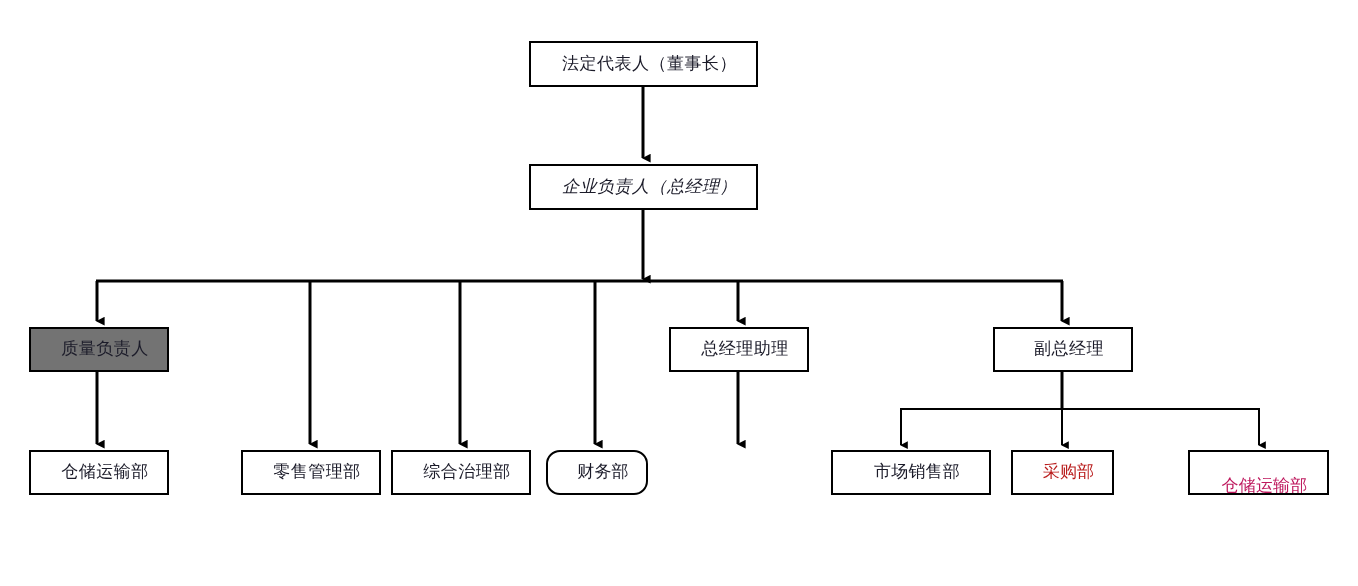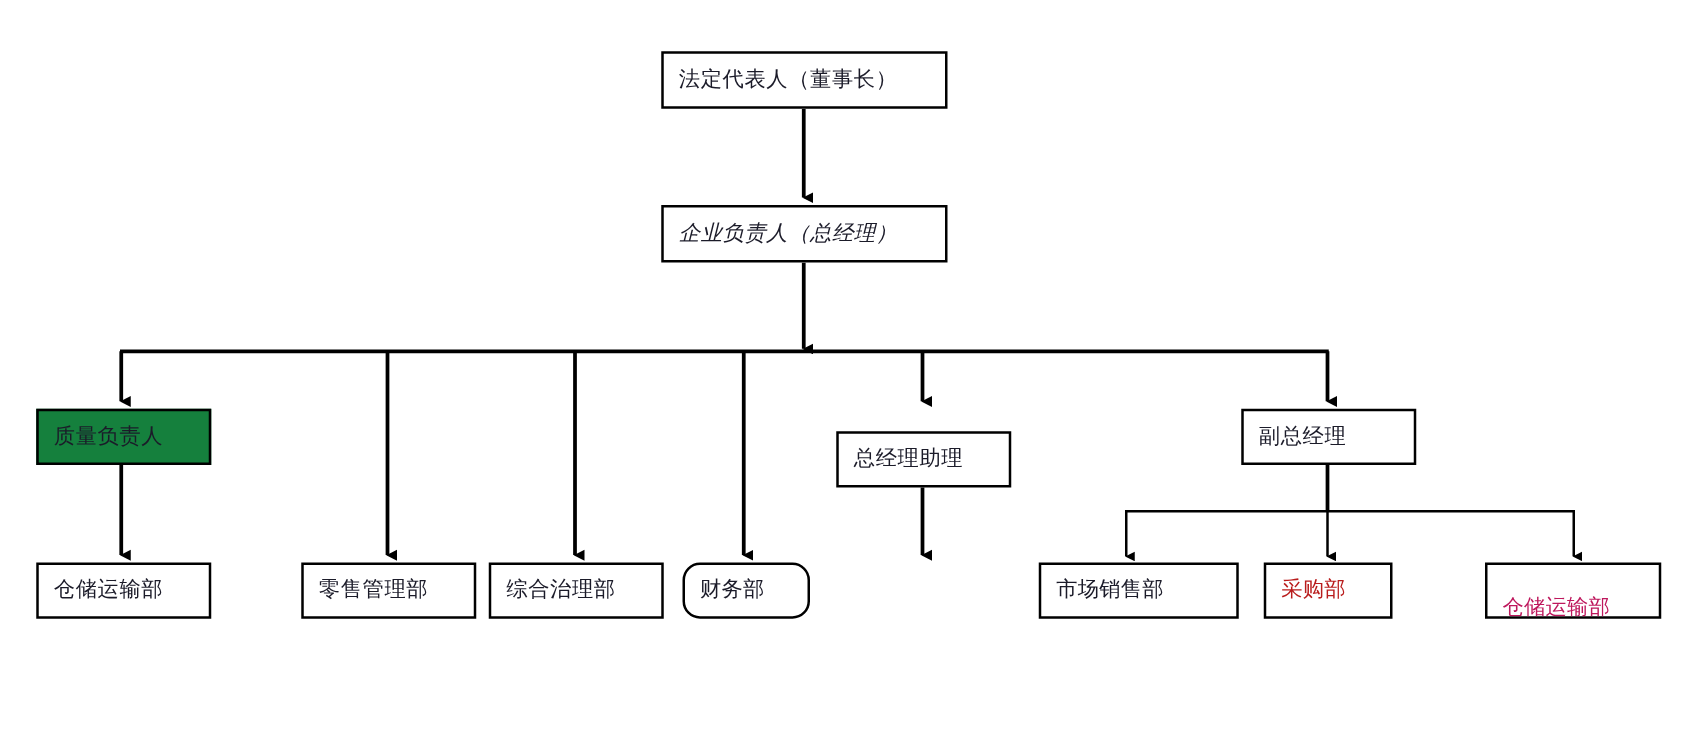--- a/index.html
+++ b/index.html
@@ -28,21 +28,21 @@
     height: 586px;
     display: block;
   }
   .node-box {
     position: absolute;
     box-sizing: border-box;
     background: #ffffff;
     border: 2px solid #0ea5e9;
     display: flex;
     align-items: center;
-    justify-content: flex-start;
+    justify-content: center;
     overflow: hidden;
     padding-left: 12px;
   }
   .node-label {
     font-family: "Liberation Serif", "DejaVu Serif", serif;
     font-size: 17px;
     line-height: 1.1;
     color: #1b1b29;
     white-space: nowrap;
     letter-spacing: 0.5px;
@@ -104,25 +104,25 @@
   </svg>
 
   <div class="node-box" style="left: 529px; top: 41px; width: 229px; height: 46px; border-color: rgb(0, 0, 0); background: rgb(255, 255, 255);">
     <span class="node-label" style="color: rgb(27, 27, 41);">法定代表人（董事长）</span>
   </div>
 
   <div class="node-box" style="left: 529px; top: 164px; width: 229px; height: 46px; border-color: rgb(0, 0, 0); background: rgb(255, 255, 255);">
     <span class="node-label" style="color: rgb(27, 27, 41); font-style: italic;">企业负责人（总经理）</span>
   </div>
 
-  <div class="node-box" style="left: 29px; top: 327px; width: 140px; height: 45px; border-color: rgb(0, 0, 0); background: #15803d;">
+  <div class="node-box" style="left: 29px; top: 327px; width: 140px; height: 45px; border-color: rgb(0, 0, 0); background: #737373;">
     <span class="node-label" style="color: rgb(27, 27, 41);">质量负责人</span>
   </div>
 
-  <div class="node-box" style="left: 669px; top: 327px; width: 140px; height: 45px; border-color: rgb(0, 0, 0); background: rgb(255, 255, 255); margin-top: 18px;">
+  <div class="node-box" style="left: 669px; top: 327px; width: 140px; height: 45px; border-color: rgb(0, 0, 0); background: rgb(255, 255, 255);">
     <span class="node-label" style="color: rgb(27, 27, 41);">总经理助理</span>
   </div>
 
   <div class="node-box" style="left: 993px; top: 327px; width: 140px; height: 45px; border-color: rgb(0, 0, 0); background: rgb(255, 255, 255);">
     <span class="node-label" style="color: rgb(27, 27, 41);">副总经理</span>
   </div>
 
   <div class="node-box" style="left: 29px; top: 450px; width: 140px; height: 45px; border-color: rgb(0, 0, 0); background: rgb(255, 255, 255);">
     <span class="node-label" style="color: rgb(27, 27, 41);">仓储运输部</span>
   </div>

